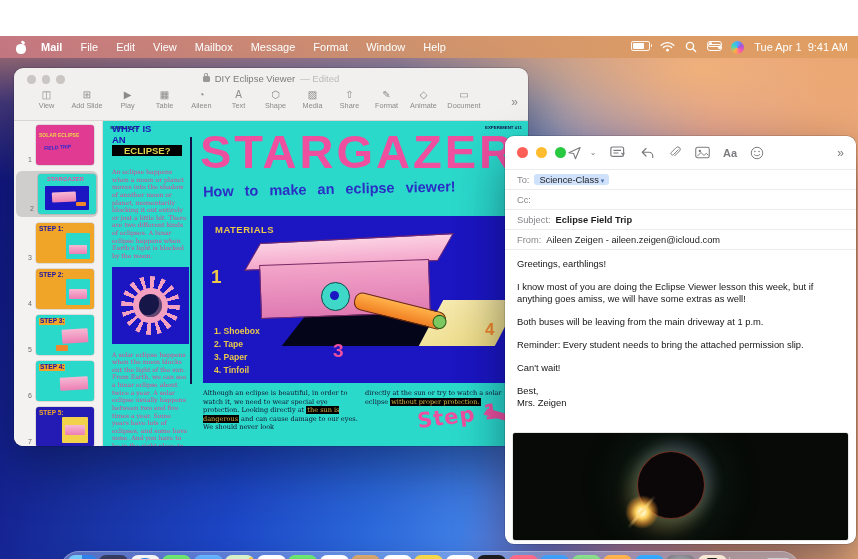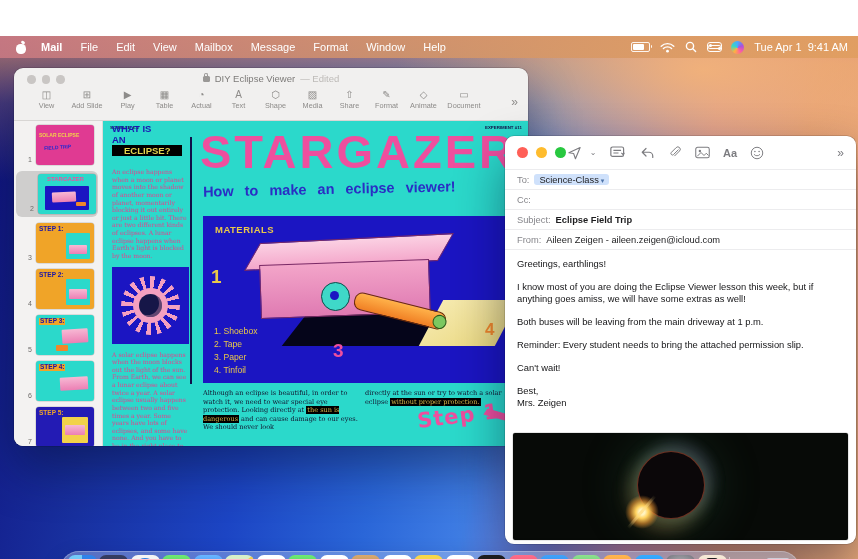--- a/index.html
+++ b/index.html
@@ -11,21 +11,21 @@
       linear-gradient(102deg,#10127e 0%,#18309f 18%,#1c45c4 34%,#2a66d8 48%,#3f7de4 58%,#7e85d8 67%,#c98ca8 75%,#e39a76 85%,#efae7a 100%); margin-top: 36px;}
   
   .menubar{position:absolute;left:0;top:0;width:858px;height:22px;z-index:50;display:flex;align-items:center;
     background:linear-gradient(90deg,rgba(198,120,130,.92),rgba(210,148,106,.88) 45%,rgba(224,158,96,.92));
     color:#fff;font-size:11px;}
   .mb-item{margin:0 9px;cursor:default}
   .mb-item.bold{font-weight:700;margin-left:14px}
   .apple{position:relative;width:11px;height:13px;margin-left:16px;display:inline-block}
   .apple:before{content:"";position:absolute;left:0;top:3px;width:10px;height:10px;background:#fff;border-radius:45% 45% 46% 46%}
   .apple:after{content:"";position:absolute;left:5px;top:0;width:4px;height:3px;background:#fff;border-radius:60% 60% 0 60%;transform:rotate(30deg)}
-  .mb-right{margin-left:auto;display:flex;align-items:center;gap:10px;margin-right:10px}
+  .mb-right{margin-left:auto;display:flex;gap:10px;margin-right:10px}
   .battery{width:17px;height:8px;border:1px solid rgba(255,255,255,.9);border-radius:2px;position:relative}
   .battery:before{content:"";position:absolute;left:1px;top:1px;bottom:1px;width:11px;background:#fff;border-radius:1px}
   .battery:after{content:"";position:absolute;right:-3px;top:2px;width:1.6px;height:3px;background:rgba(255,255,255,.9);border-radius:0 1px 1px 0}
   .cc-icon{width:14px;height:10px;position:relative}
   .cc-icon b{position:absolute;left:0;width:13px;height:4.6px;border:1px solid #fff;border-radius:3px}
   .cc-icon b:before{content:"";position:absolute;top:.6px;width:3px;height:3px;border-radius:50%;background:#fff}
   .cc-icon b.t{top:0}.cc-icon b.t:before{left:.6px}
   .cc-icon b.b{bottom:0}.cc-icon b.b:before{right:.6px}
   .siri{width:13px;height:13px;border-radius:50%;
     background:conic-gradient(#49a8ff,#b04fd8,#ff5fa0,#ffb13f,#37d8c3,#49a8ff);filter:blur(.4px)}
@@ -86,21 +86,21 @@
   .box-front{position:absolute;left:57px;top:46px;width:168px;height:52px;background:linear-gradient(180deg,#f3a5c9,#df7ab2);transform:rotate(-2deg);border:1px solid #7a2a66}
   .tape{position:absolute;left:118px;top:66px;width:27px;height:27px;border-radius:50%;background:#3fd8c8;border:1px solid #0c4a48}
   .tape:before{content:"";position:absolute;left:8px;top:8px;width:9px;height:9px;border-radius:50%;background:#1b15c2}
   .roll{position:absolute;left:150px;top:86px;width:92px;height:16px;border-radius:8px;background:linear-gradient(180deg,#ffb24a,#f07f24);transform:rotate(14deg);border:1px solid #6a2a0a}
   .roll:before{content:"";position:absolute;right:-2px;top:2px;width:12px;height:12px;border-radius:50%;background:#7cc860;border:1px solid #2a5a1a}
   .sheet{position:absolute;left:228px;top:84px;width:76px;height:46px;background:linear-gradient(135deg,#f6eab0,#ead87e);transform:skewX(-28deg)}
   .fig{position:absolute;font-weight:800}
   .fig1{left:8px;top:50px;color:#e9c84a;font-size:19px}
   .fig3{left:130px;top:124px;color:#ee4f9e;font-size:19px}
   .fig4{left:282px;top:104px;color:#f0872a;font-size:17px}
-  .mlist{position:absolute;left:11px;top:109px;color:#e9c84a;font-weight:400;font-size:8.6px;line-height:13px}
+  .mlist{position:absolute;left:11px;top:109px;color:#e9c84a;font-weight:700;font-size:8.6px;line-height:13px}
   .warn{position:absolute;font-family:"DejaVu Serif",serif;font-size:6.55px;line-height:1.3;color:#13132e;margin:0}
   .warn .bhl{background:#000;color:#d8b84a;padding:0 1px}
   .w1{left:100px;top:268px;width:158px}
   .w2c{left:262px;top:268px;width:148px}
   .step1{position:absolute;left:314px;top:283px;color:#ee4f9e;font-size:21px;font-weight:700;transform:rotate(-7deg);font-family:"DejaVu Sans",sans-serif;letter-spacing:1px}
   .steparrow{position:absolute;left:382px;top:290px;width:22px;height:7px;background:#ee4f9e;transform:rotate(16deg) skewX(-18deg)}
   
   #mailwin{left:505px;top:100px;width:351px;height:408px;z-index:20}
   #mailwin .lights{left:12px;top:11px}
   #mailwin .lights i.r{background:#ff5f57}#mailwin .lights i.y{background:#febc2e}#mailwin .lights i.g{background:#28c840}
@@ -274,21 +274,21 @@
       <span class="kn-tool">
           <span class="g">▶</span>
           <span class="l">Play</span>
         </span>
       <span class="kn-tool">
           <span class="g">▦</span>
           <span class="l">Table</span>
         </span>
       <span class="kn-tool">
           <span class="g">◔</span>
-          <span class="l">Actual</span>
+          <span class="l">Aileen</span>
         </span>
       <span class="kn-tool">
           <span class="g">A</span>
           <span class="l">Text</span>
         </span>
       <span class="kn-tool">
           <span class="g">⬡</span>
           <span class="l">Shape</span>
         </span>
       <span class="kn-tool">

